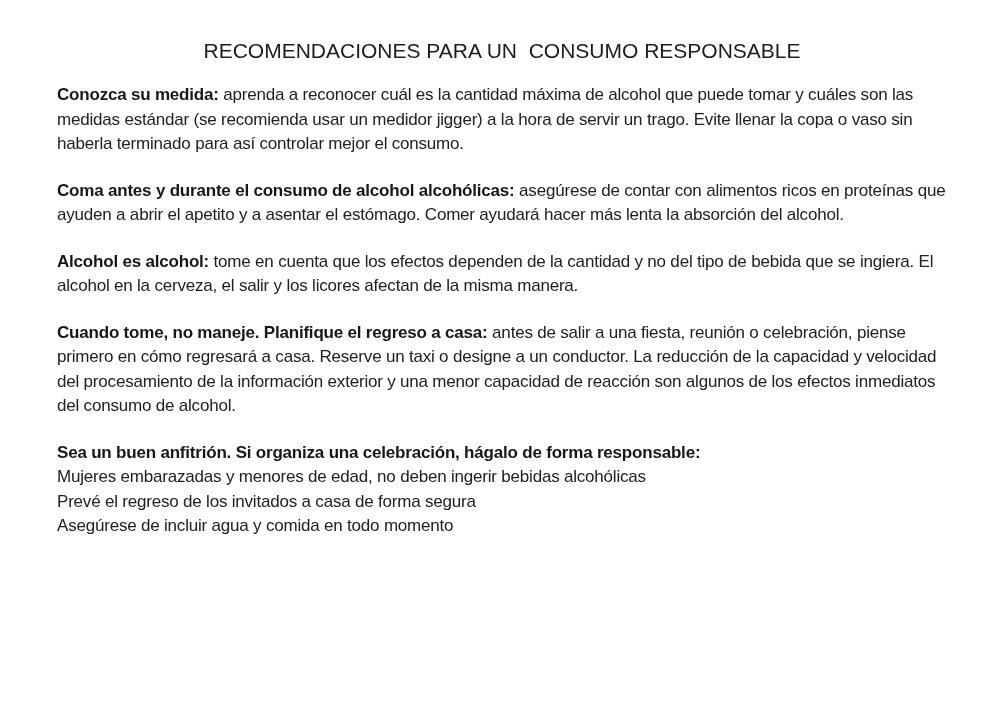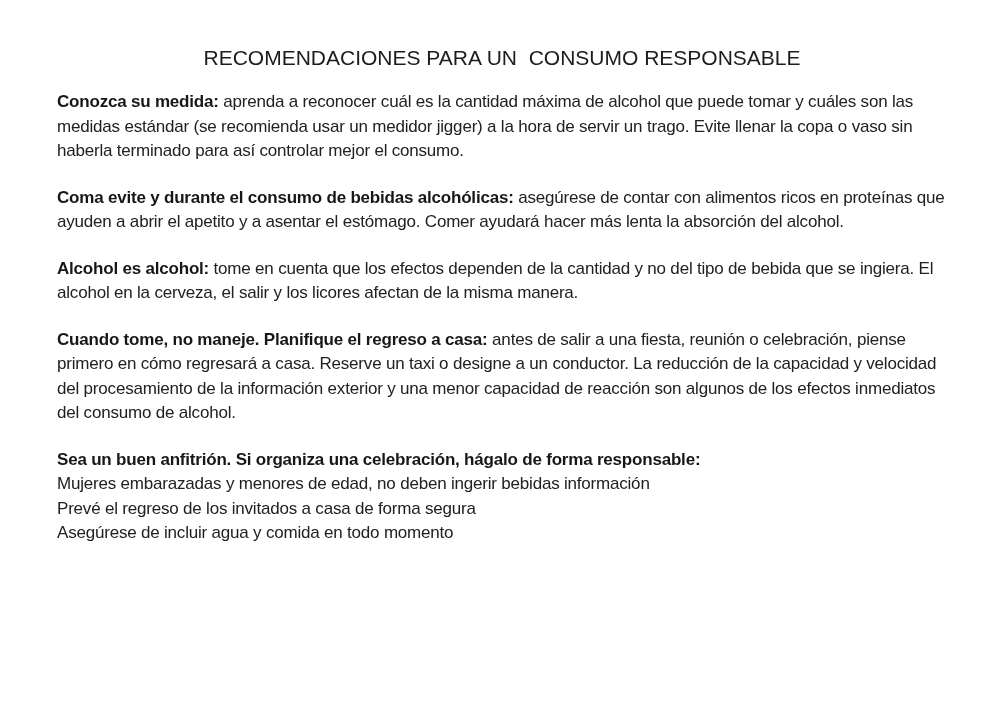--- a/index.html
+++ b/index.html
@@ -10,21 +10,21 @@
   .page {
     position: relative;
     width: 1004px;
     height: 723px;
     background: #ffffff;
     overflow: hidden;
     font-family: "Liberation Sans", sans-serif;
     color: #212121;
   }
   .title {
-    margin: 16px;
+    margin: 9px;
     padding-top: 30px;
     text-align: center;
     font-size: 21px;
     font-weight: 400;
     color: #1c1c1c;
     white-space: pre; 
     letter-spacing: 0;
   }
   .content {
     margin: 20px 50px 12px 57px;
@@ -51,29 +51,29 @@
 </head>
 <body>
 
 <div class="page">
   <h1 class="title">RECOMENDACIONES PARA UN  CONSUMO RESPONSABLE</h1>
 
   <div class="content">
 
     <p class="para"><strong><span>Conozca su medida:</span><em></em><span></span></strong><span> aprenda a reconocer cuál es la cantidad máxima de alcohol que puede tomar y cuáles son las medidas estándar (se recomienda usar un medidor jigger) a la hora de servir un trago. Evite llenar la copa o vaso sin haberla terminado para así controlar mejor el consumo.</span></p>
 
-    <p class="para"><strong><span>Coma evite y durante el consumo de bebidas alcohólicas:</span><em></em><span></span></strong><span> asegúrese de contar con alimentos ricos en proteínas que ayuden a abrir el apetito y a asentar el estómago. Comer  ayudará hacer más lenta la absorción del alcohol.</span></p>
+    <p class="para"><strong><span>Coma antes y durante el consumo de alcohol alcohólicas:</span><em></em><span></span></strong><span> asegúrese de contar con alimentos ricos en proteínas que ayuden a abrir el apetito y a asentar el estómago. Comer  ayudará hacer más lenta la absorción del alcohol.</span></p>
 
 
 
     <p class="para"><strong><span>Alcohol es alcohol:</span><em></em><span></span></strong><span> tome en cuenta que los efectos dependen de la cantidad y no del tipo de bebida que se ingiera. El alcohol en la cerveza, el salir y los licores afectan de la misma manera.</span></p>
 
     <p class="para"><strong><span>Cuando tome, no maneje. Planifique el regreso a casa:</span><em></em><span></span></strong><span> antes de salir a una fiesta, reunión o celebración, piense primero en cómo regresará a casa. Reserve un taxi o designe a un conductor. La reducción de la capacidad y velocidad del procesamiento de la información exterior y una menor capacidad de reacción son algunos de los efectos inmediatos del consumo de alcohol.</span></p>
 
     <p class="para">
         <strong class="line">Sea un buen anfitrión. Si organiza una celebración, hágalo de forma responsable:</strong>
-        <span class="line">Mujeres embarazadas y menores de edad, no deben ingerir bebidas información</span>
+        <span class="line">Mujeres embarazadas y menores de edad, no deben ingerir bebidas alcohólicas</span>
         <span class="line">Prevé el regreso de los invitados a casa de forma segura</span>
         <span class="line">Asegúrese de incluir agua y comida en todo momento</span>
       </p>
 
   </div>
 </div>
 
 </body></html>

